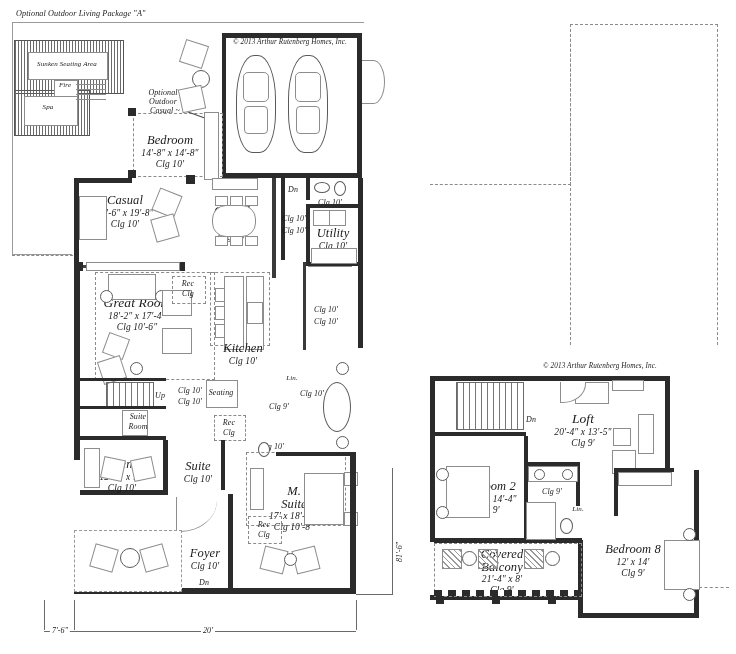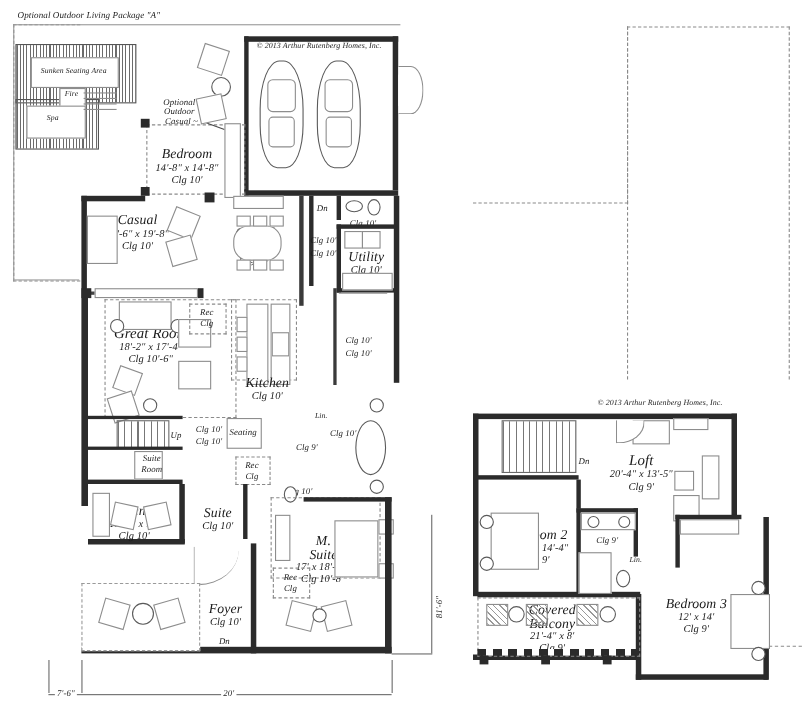--- a/index.html
+++ b/index.html
@@ -307,21 +307,21 @@
   <div class="wall" style="left:104px;top:462px;width:56px;height:4px;"></div>
   <div class="wall" style="left:156px;top:462px;width:4px;height:44px;"></div>
   <div class="box-l" style="left:108px;top:466px;width:48px;height:14px;"></div>
   <div class="circ" style="left:114px;top:469px;width:9px;height:9px;"></div>
   <div class="circ" style="left:142px;top:469px;width:9px;height:9px;"></div>
   <div class="lbl dim-s" style="left: 132px; top: 488px; transform: translateX(-50%);">Clg 9'</div>
   <div class="box-l" style="left:106px;top:502px;width:28px;height:36px;"></div>
   <div class="oval" style="left:140px;top:518px;width:11px;height:14px;"></div>
   <div class="lbl tiny" style="left: 158px; top: 506px; transform: translateX(-50%);">Lin.</div>
 
-  <div class="lbl rm" style="left: 213px; top: 543px; transform: translateX(-50%);">Bedroom 3</div>
+  <div class="lbl rm" style="left: 213px; top: 543px; transform: translateX(-50%);">Bedroom 8</div>
   <div class="lbl dim" style="left: 213px; top: 557px; transform: translateX(-50%);">12' x 14'</div>
   <div class="lbl dim" style="left: 213px; top: 568px; transform: translateX(-50%);">Clg 9'</div>
   <div class="box-l" style="left:244px;top:540px;width:34px;height:48px;"></div>
   <div class="circ" style="left:263px;top:528px;width:11px;height:11px;"></div>
   <div class="circ" style="left:263px;top:588px;width:11px;height:11px;"></div>
   <div class="wall" style="left:194px;top:468px;width:4px;height:48px;"></div>
   <div class="wall" style="left:194px;top:468px;width:60px;height:4px;"></div>
   <div class="box-l" style="left:198px;top:472px;width:52px;height:12px;"></div>
 
   <div class="dash" style="left:14px;top:543px;width:146px;height:52px;"></div>

